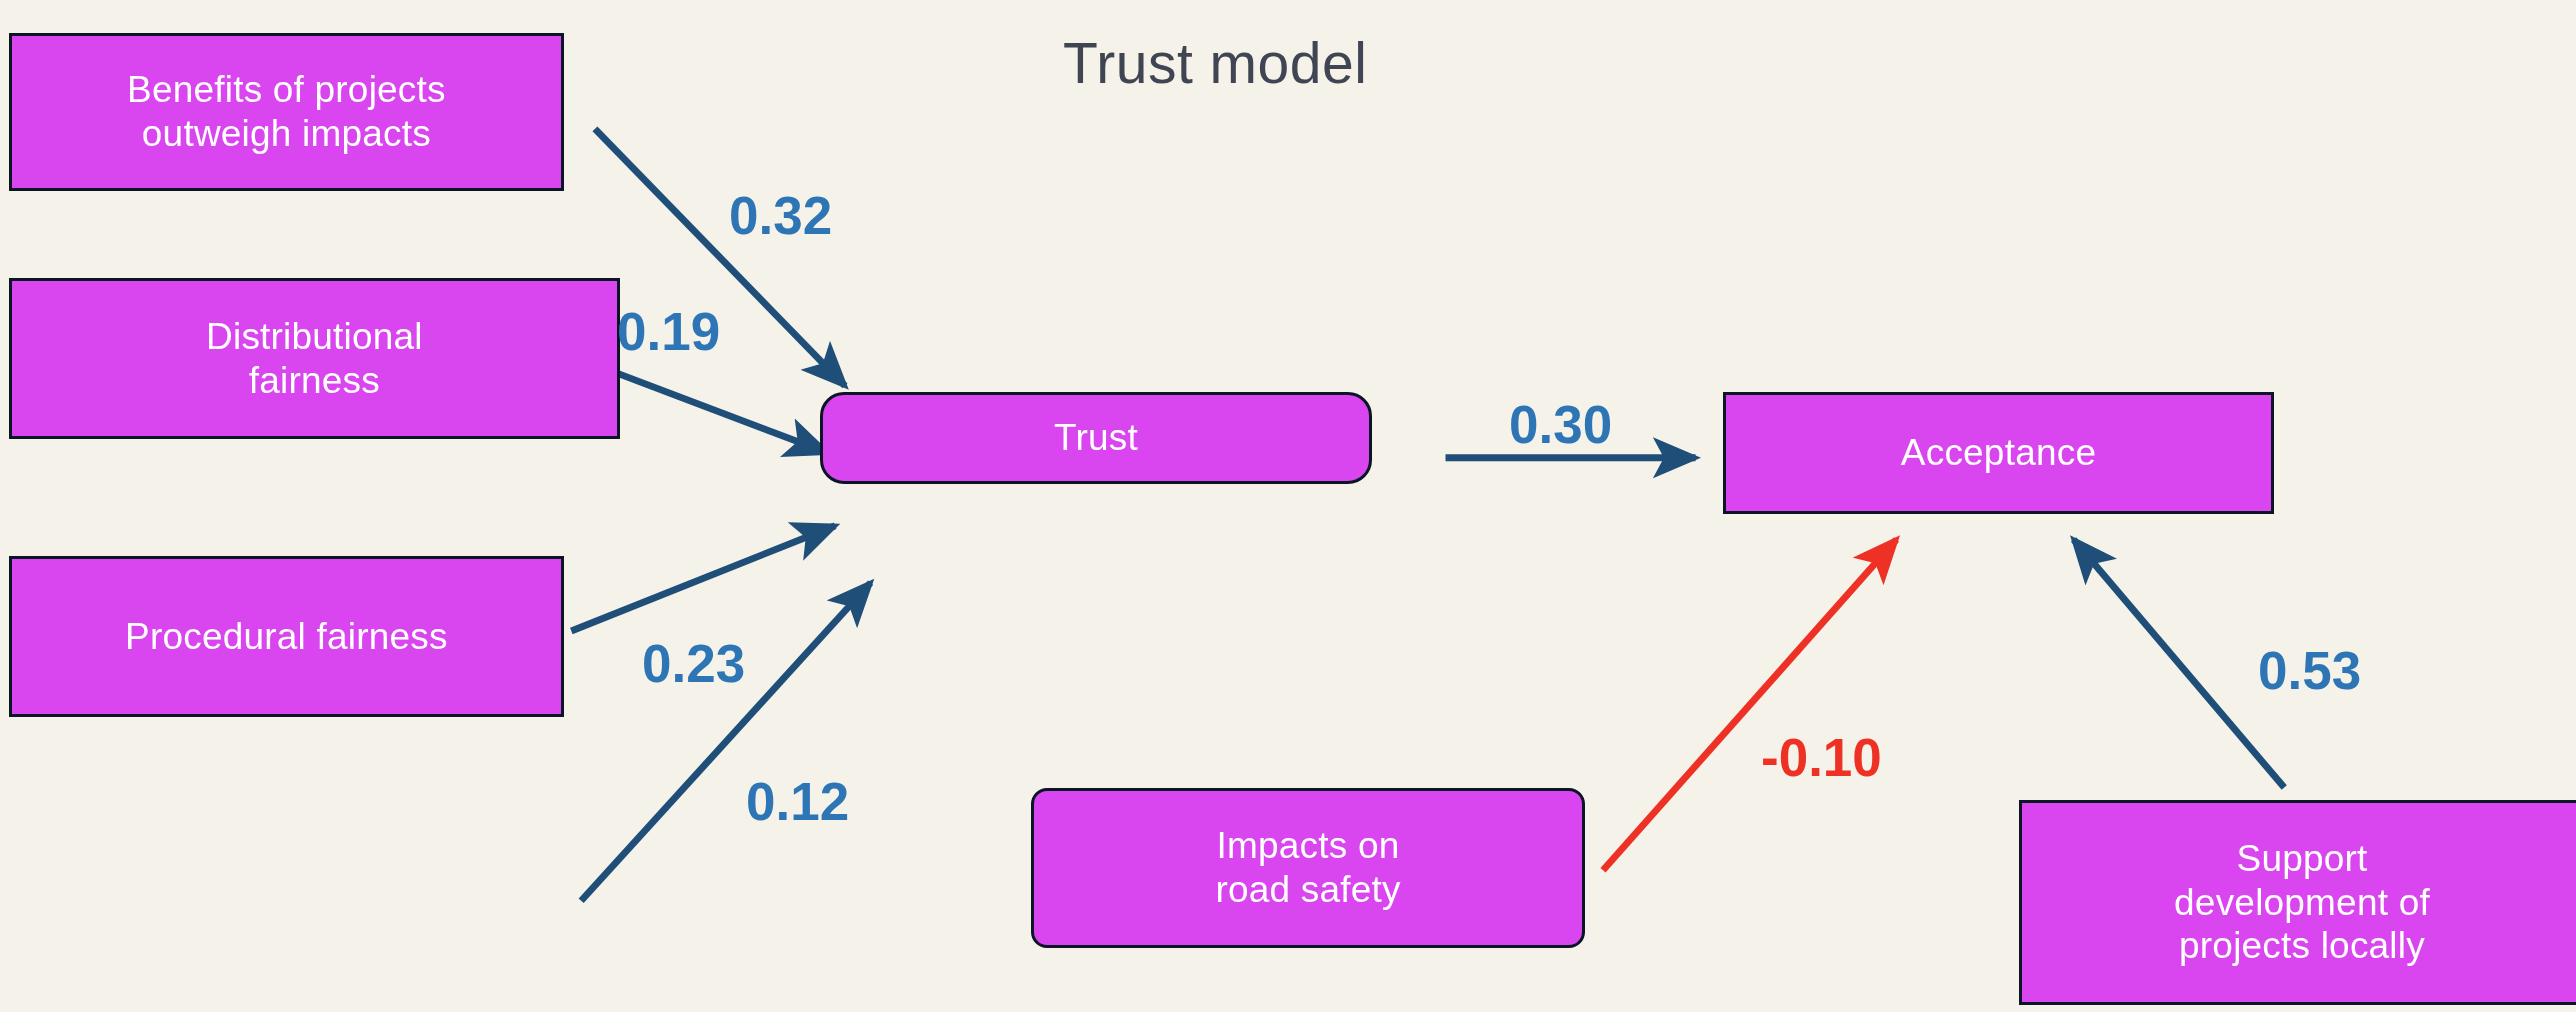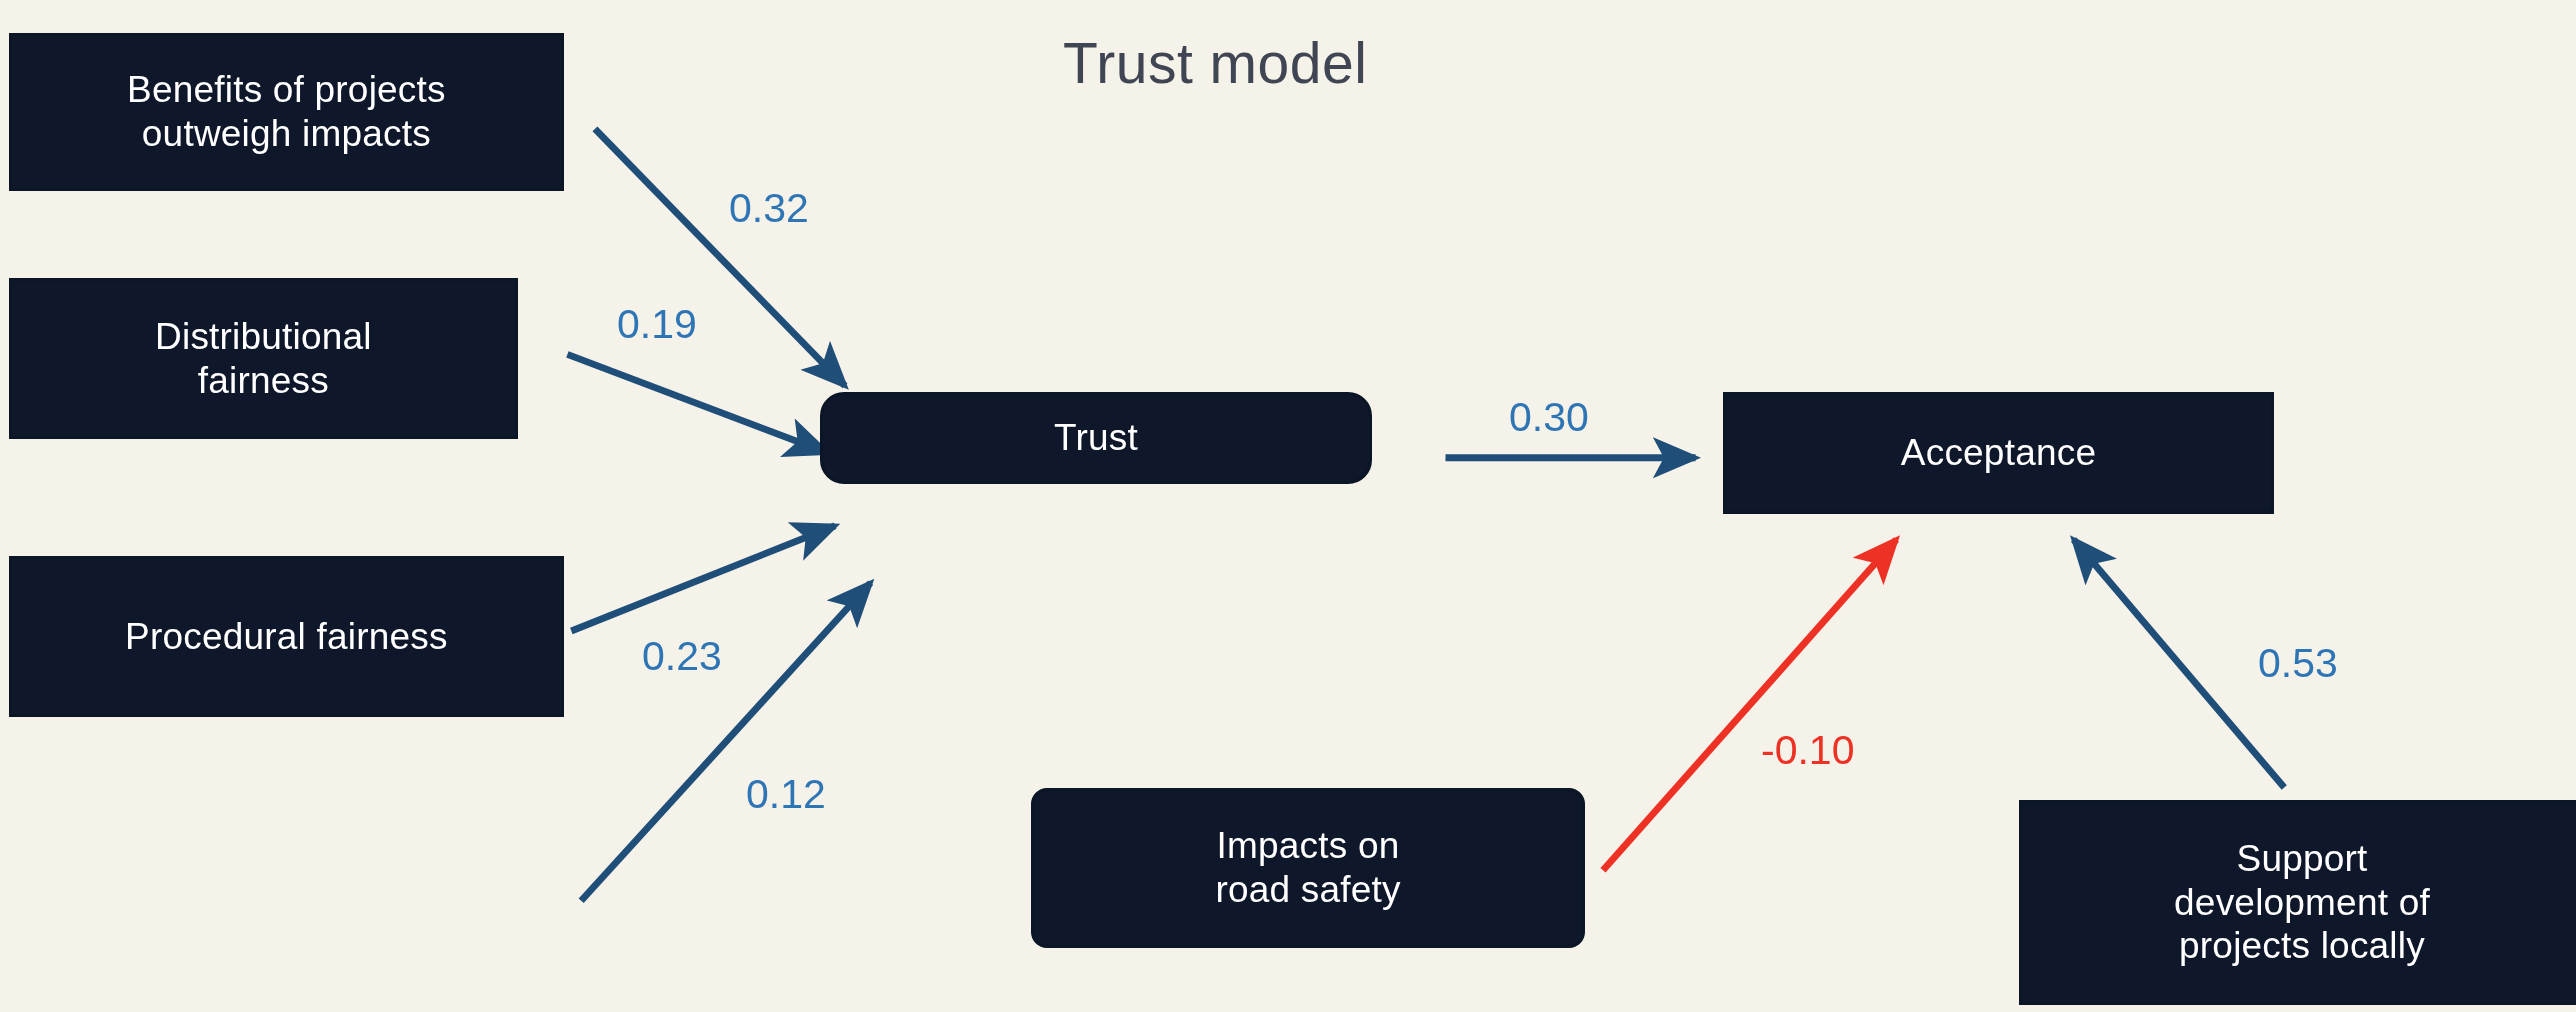--- a/index.html
+++ b/index.html
@@ -21,21 +21,21 @@
   .edges {
     position: absolute;
     left: 0;
     top: 0;
     width: 2576px;
     height: 1012px;
     pointer-events: none;
   }
   .node {
     position: absolute;
-    background: #0f172a;
+    background: #d946ef;
     border: 3px solid #0A1526;
     box-sizing: border-box;
     color: #FFFFFF;
     display: flex;
     align-items: center;
     justify-content: center;
     text-align: center;
     line-height: 1.18;
     font-size: 37px;
     font-weight: 400;
@@ -45,22 +45,22 @@
   #page-title {
     position: absolute;
     color: #404553;
     font-size: 57px;
     font-weight: 400;
     letter-spacing: 0.5px;
     white-space: nowrap;
   }
   .coef {
     position: absolute;
-    font-size: 41px;
-    font-weight: 400;
+    font-size: 53px;
+    font-weight: 700;
     white-space: nowrap;
   }
   .coef-pos { color: #2E75B6; }
   .coef-neg { color: #ED3124; }
 </style>
 </head>
 <body>
 
 <div id="canvas">
 
@@ -87,21 +87,21 @@
     <line x1="1468" y1="465" x2="1722" y2="465" stroke="#1F4E79" stroke-width="7" marker-end="url(#arrow-blue)"></line>
 
     <line x1="1628" y1="884" x2="1926" y2="548" stroke="#ED3124" stroke-width="7" marker-end="url(#arrow-red)"></line>
 
     <line x1="2320" y1="800" x2="2106" y2="548" stroke="#1F4E79" stroke-width="7" marker-end="url(#arrow-blue)"></line>
   </svg>
 
   <div class="node" style="left:8.9px; top:33px; width:555px; height:158px;">Benefits of projects
 outweigh impacts</div>
 
-  <div class="node" style="left:8.9px; top:278px; width:509px; height:161px;">Distributional
+  <div class="node" style="left:8.9px; top:278px; width:611px; height:161px;">Distributional
 fairness</div>
 
   <div class="node" style="left:8.9px; top:556px; width:555px; height:161px;">Procedural fairness</div>
 
 
   <div class="node" style="left:820px; top:392px; width:552px; height:92px;border-radius:24px;">Trust</div>
 
   <div class="node" style="left:1723px; top:392px; width:551px; height:122px;">Acceptance</div>
 
   <div class="node" style="left:1031px; top:788px; width:554px; height:160px;border-radius:16px;">Impacts on

